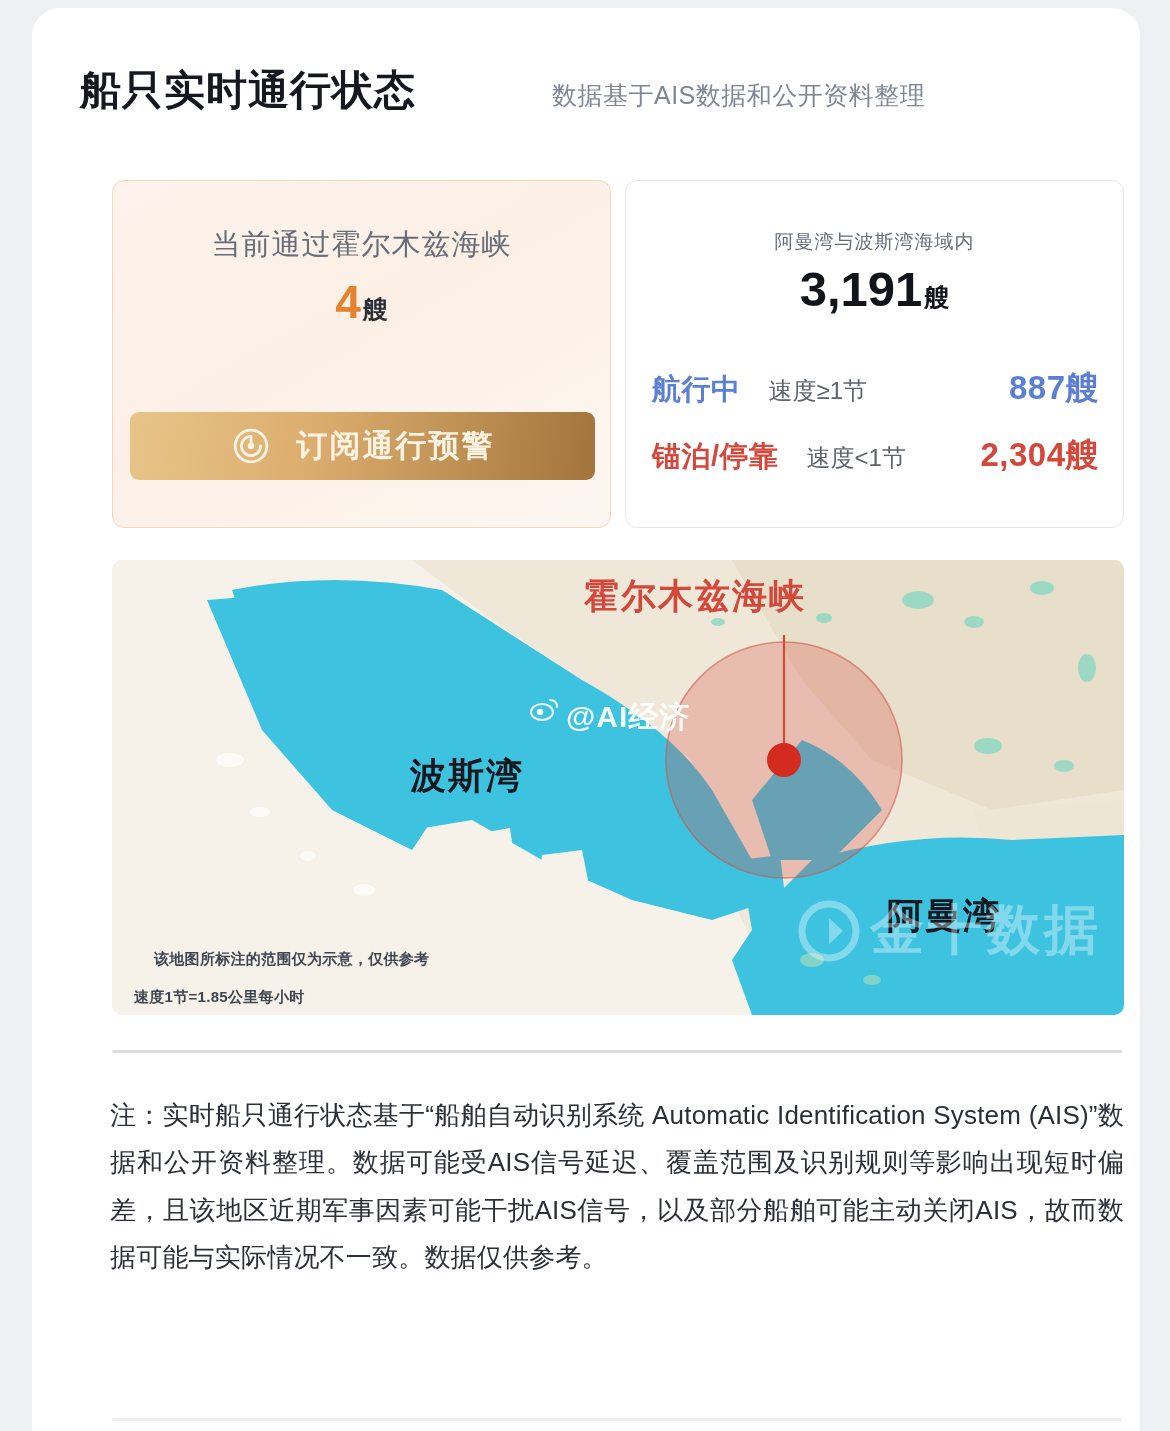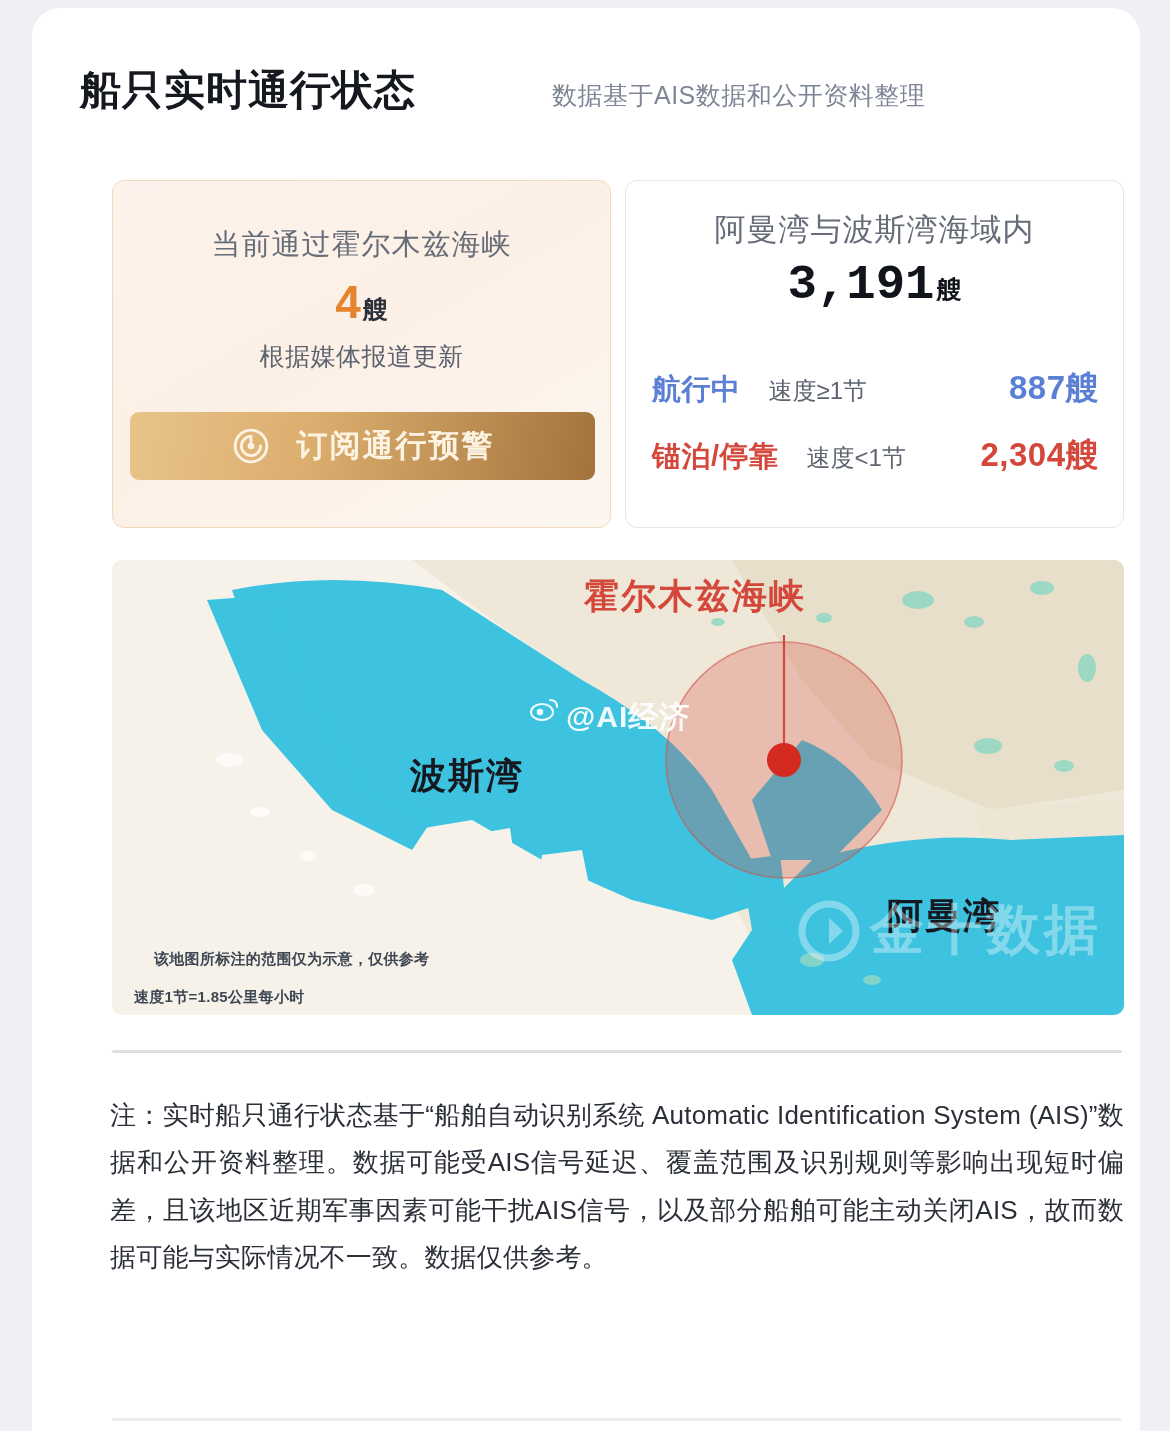--- a/index.html
+++ b/index.html
@@ -81,24 +81,24 @@
   
   .card-right{
     width:499px; height:348px;
     background:#fff;
     border:1px solid #e3e6ec;
     border-radius:12px;
     display:flex; flex-direction:column; align-items:center;
     position:relative;
   }
   .card-right .c-title{
-    margin-top:28px; font-size:31px; color:#666d78; letter-spacing:1px;
+    margin-top:48px; font-size:19px; color:#666d78; letter-spacing:1px;
   }
   .total-row{
-    margin-top:10px; display:flex; align-items:baseline; justify-content:center;font-family:Liberation Mono, monospace;
+    margin-top:10px; display:flex; align-items:baseline; justify-content:center;
   }
   .total-num{ font-size:49px; font-weight:bold; color:#11141a; line-height:1; }
   .total-unit{ font-size:25px; font-weight:bold; color:#11141a; margin-left:2px; }
 
   .stat-line{
     position:absolute; left:26px; width:447px;
     display:flex; align-items:baseline;gap:8px;
   }
   .stat-line.sail{ top:185px; }
   .stat-line.anchor{ top:252px; }
@@ -181,21 +181,20 @@
   </div>
 
   <div class="cards-row">
 
     <div class="card-left">
       <div class="c-title">当前通过霍尔木兹海峡</div>
       <div class="big-row">
         <span class="big-num">4</span>
         <span class="big-unit">艘</span>
       </div>
-      <div class="c-sub">根据媒体报道更新</div>
 
       <button class="subscribe-btn">
         <span>
           <svg class="radar-ico" viewBox="0 0 48 48" fill="none">
             <circle cx="24" cy="24" r="19" stroke="#fdf3e2" stroke-width="3.4"></circle>
             <path d="M24 12.5 A11.5 11.5 0 1 0 35.5 24" stroke="#fdf3e2" stroke-width="3.4" stroke-linecap="round"></path>
             <path d="M24 24 L24 13" stroke="#fdf3e2" stroke-width="3.4" stroke-linecap="round"></path>
             <circle cx="24" cy="24" r="4" fill="#fdf3e2"></circle>
           </svg>
         </span>

